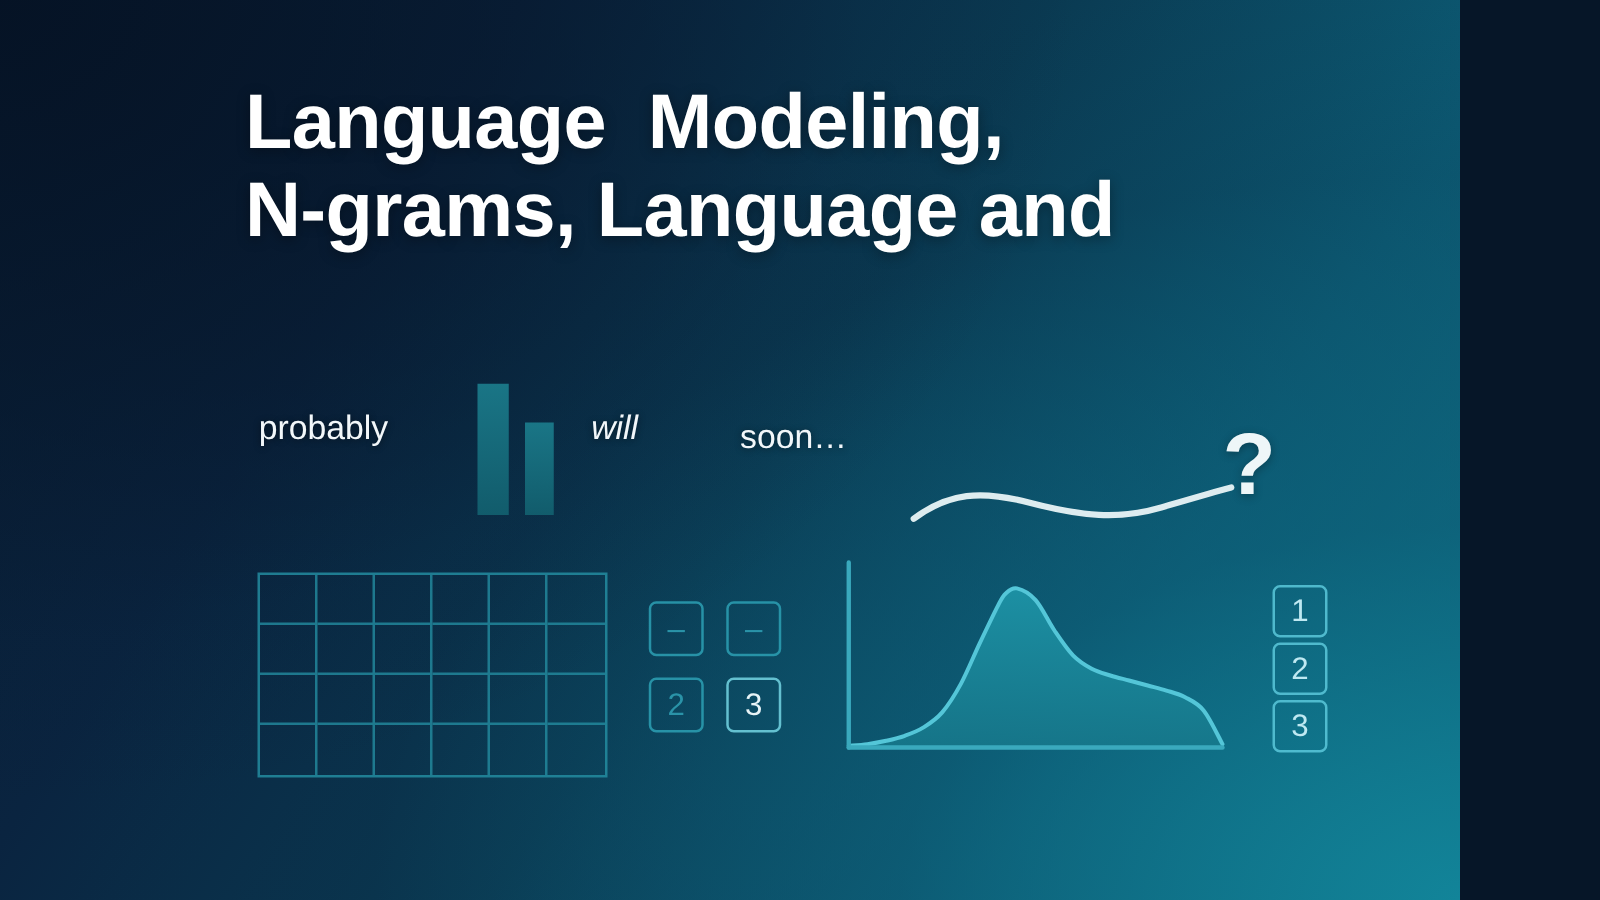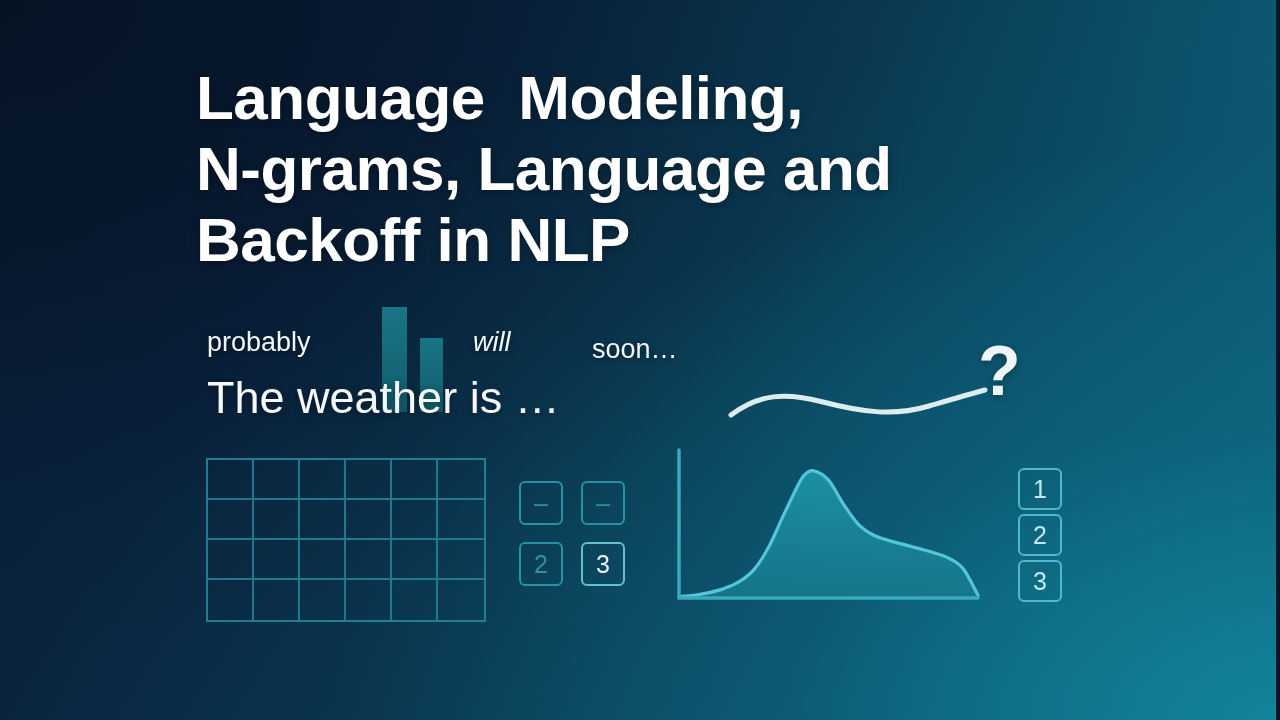--- a/index.html
+++ b/index.html
@@ -9,21 +9,21 @@
   }
   body {
     width: 1280px;
     height: 720px;
     overflow: hidden;
     font-family: "Liberation Sans", sans-serif;
   }
 
   #stage {
     position: relative;
-    width: 1276px;
+    width: 1168px;
     height: 720px;
     overflow: hidden;
     background: #000000;
   }
 
   
   .bg-base {
     position: absolute;
     inset: 0;
     background: linear-gradient(122deg, #091d33 0%, #0a2440 26%, #0a3a52 52%, #0c5b74 76%, #0f7489 100%);
@@ -168,33 +168,31 @@
 
 <div id="stage">
 
   <div class="bg-base"></div>
   <div class="bg-glow"></div>
   <div class="bg-dark"></div>
 
   <div class="title">
     <span class="ln">Language  Modeling,</span>
     <span class="ln">N-grams, Language and</span>
-    <span class="ln">Backoff in NLP</span>
   </div>
 
   <div class="mini-bar" id="bar-0" style="left: 382px; top: 307px; width: 25px; height: 105px;"></div>
   <div class="mini-bar" id="bar-1" style="left: 420px; top: 338px; width: 23px; height: 74px;"></div>
 
   <div class="word-row">
     <span class="word" id="word-0" style="left: 207px; top: 328px;">probably</span>
     <span class="word" id="word-1" style="left: 473px; top: 328px; font-style: italic;">will</span>
     <span class="word" id="word-2" style="left: 592px; top: 335px;">soon…</span>
   </div>
 
-  <div class="phrase">The weather is …</div>
 
   <svg class="curve-svg" width="290" height="70" viewBox="0 0 290 70">
     <path d="M 16 45 C 44 24, 70 22, 108 32 C 150 43, 180 46, 214 36 C 238 29, 255 24, 270 20" fill="none" stroke="#e9f4f7" stroke-width="5" stroke-linecap="round" opacity="0.95"></path>
   </svg>
 
   <div class="qmark">?</div>
 
   <div class="grid" id="matrix-grid">
       <div class="grid-cell"></div>
       <div class="grid-cell"></div>

